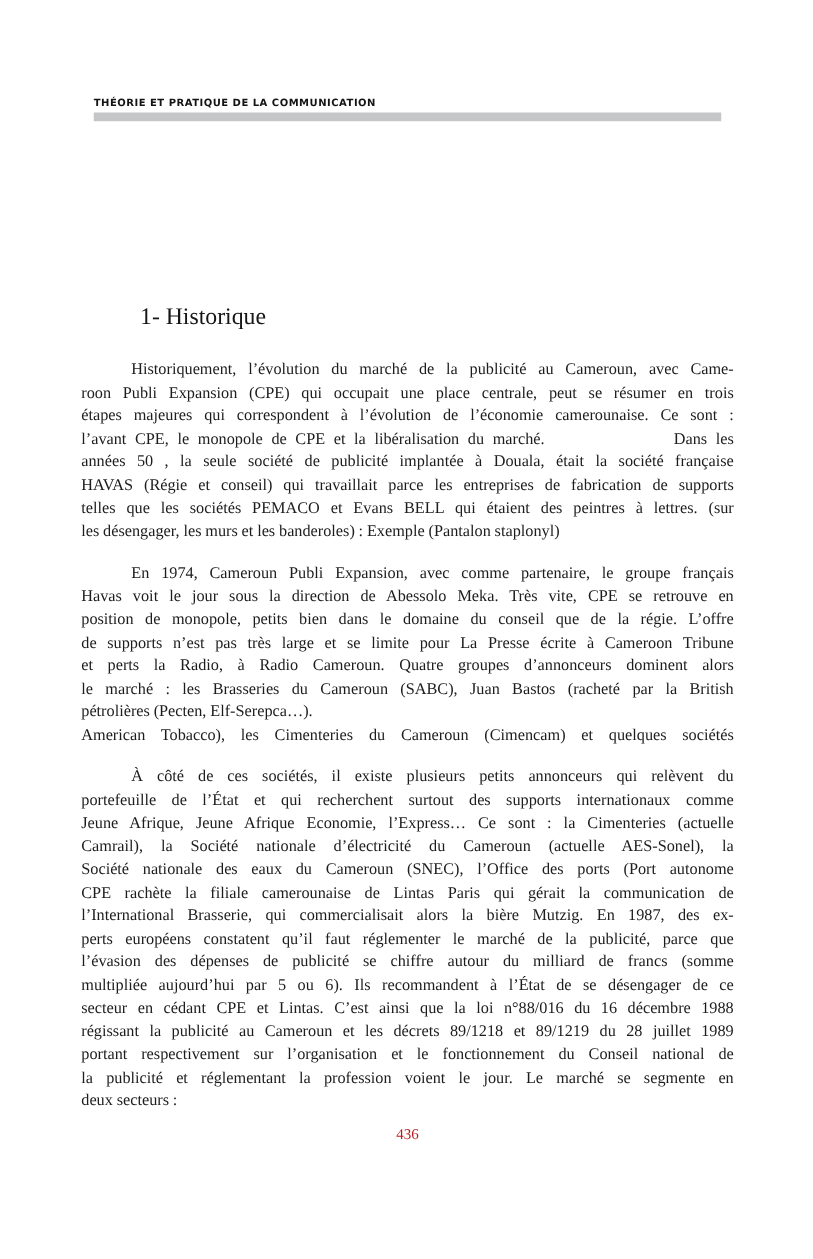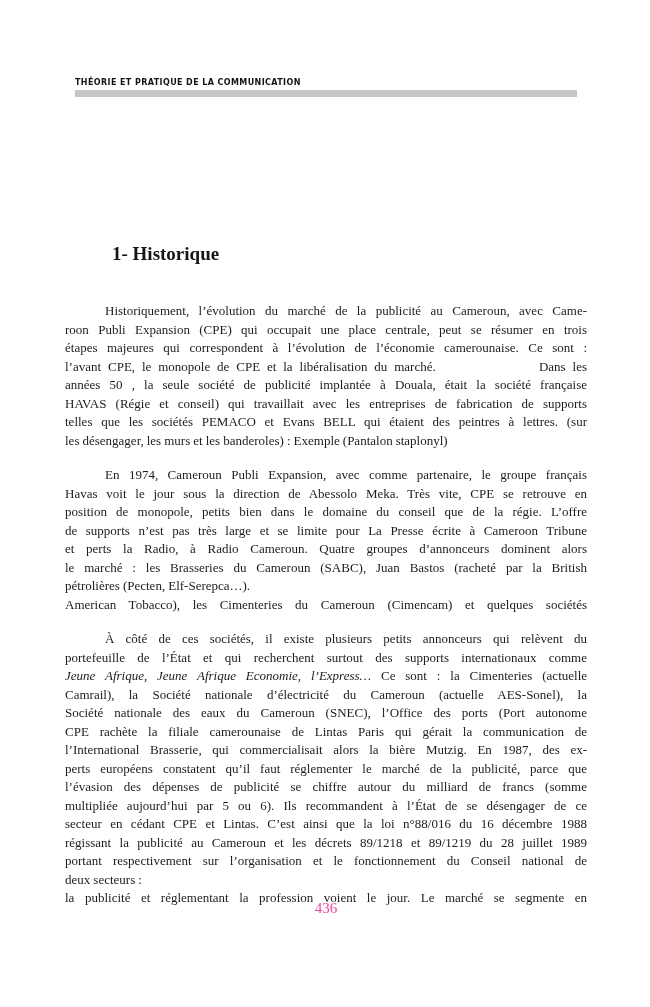--- a/index.html
+++ b/index.html
@@ -30,71 +30,71 @@
     width: 502px;
     height: 7px;
     background: #c5c6c8;
   }
   .section-title {
     position: absolute;
     left: 112px;
     top: 243px;
     margin: 0;
     font-size: 19px;
-    font-weight: bold;
+    font-weight: normal;
     color: #161616;
   }
   .body-text {
     position: absolute;
     left: 65px;
     top: 286px;
     width: 522px;
     font-size: 13px;
     line-height: 18.5px;
     word-spacing: -0.2px;
     hyphens: none;
   }
-  .para { margin: 16px 0 15px 0; }
+  .para { margin: 0 0 15px 0; }
   .line {
     text-align: justify;
     text-align-last: justify;
     white-space: normal;
   }
   .line.first { text-indent: 40px; }
   .line.last { text-align-last: left; }
-  .it { font-style: italic; }
+  .it { }
   .page-number {
     position: absolute;
     left: 65px;
     top: 900px;
     width: 522px;
     text-align: center;
-    font-size: 15px;
-    color: #ec4899;
+    font-size: 12px;
+    color: #b91c1c;
   }
 </style>
 </head>
 <body>
 
 <div class="page" style="background: rgb(255, 255, 255); color: rgb(28, 28, 28); padding-left: 29px;">
   <div class="running-header">
     <div class="running-title">THÉORIE ET PRATIQUE DE LA COMMUNICATION</div>
     <div class="header-rule" style="background: rgb(197, 198, 200);"></div>
   </div>
 
   <h1 class="section-title">1- Historique</h1>
 
   <div class="body-text">
       <div class="para">
         <div class="line first"><span class="run">Historiquement, l’évolution du marché de la publicité au Cameroun, avec Came-</span></div>
         <div class="line"><span class="run">roon Publi Expansion (CPE) qui occupait une place centrale, peut se résumer en trois</span></div>
         <div class="line"><span class="run">étapes majeures qui correspondent à l’évolution de l’économie camerounaise. Ce sont :</span></div>
         <div class="line"><span class="run">l’avant CPE, le monopole de CPE et la libéralisation du marché.&nbsp;&nbsp;&nbsp;&nbsp;&nbsp;&nbsp;&nbsp;&nbsp;&nbsp;&nbsp;&nbsp;&nbsp;&nbsp;&nbsp;&nbsp;Dans les</span></div>
         <div class="line"><span class="run">années 50 , la seule société de publicité implantée à Douala, était la société française</span></div>
-        <div class="line"><span class="run">HAVAS (Régie et conseil) qui travaillait avec les entreprises de fabrication de supports</span></div>
+        <div class="line"><span class="run">HAVAS (Régie et conseil) qui travaillait parce les entreprises de fabrication de supports</span></div>
         <div class="line"><span class="run">telles que les sociétés PEMACO et Evans BELL qui étaient des peintres à lettres. (sur</span></div>
         <div class="line last"><span class="run">les désengager, les murs et les banderoles) : Exemple (Pantalon staplonyl)</span></div>
       </div>
       <div class="para">
         <div class="line first"><span class="run">En 1974, Cameroun Publi Expansion, avec comme partenaire, le groupe français</span></div>
         <div class="line"><span class="run">Havas voit le jour sous la direction de Abessolo Meka. Très vite, CPE se retrouve en</span></div>
         <div class="line"><span class="run">position de monopole, petits bien dans le domaine du conseil que de la régie. L’offre</span></div>
         <div class="line"><span class="run">de supports n’est pas très large et se limite pour La Presse écrite à Cameroon Tribune</span></div>
         <div class="line"><span class="run">et perts la Radio, à Radio Cameroun. Quatre groupes d’annonceurs dominent alors</span></div>
         <div class="line"><span class="run">le marché : les Brasseries du Cameroun (SABC), Juan Bastos (racheté par la British</span></div>
@@ -108,19 +108,19 @@
         <div class="line"><span class="run">Camrail), la Société nationale d’électricité du Cameroun (actuelle AES-Sonel), la</span></div>
         <div class="line"><span class="run">Société nationale des eaux du Cameroun (SNEC), l’Office des ports (Port autonome</span></div>
         <div class="line"><span class="run">CPE rachète la filiale camerounaise de Lintas Paris qui gérait la communication de</span></div>
         <div class="line"><span class="run">l’International Brasserie, qui commercialisait alors la bière Mutzig. En 1987, des ex-</span></div>
         <div class="line"><span class="run">perts européens constatent qu’il faut réglementer le marché de la publicité, parce que</span></div>
         <div class="line"><span class="run">l’évasion des dépenses de publicité se chiffre autour du milliard de francs (somme</span></div>
         <div class="line"><span class="run">multipliée aujourd’hui par 5 ou 6). Ils recommandent à l’État de se désengager de ce</span></div>
         <div class="line"><span class="run">secteur en cédant CPE et Lintas. C’est ainsi que la loi n°88/016 du 16 décembre 1988</span></div>
         <div class="line"><span class="run">régissant la publicité au Cameroun et les décrets 89/1218 et 89/1219 du 28 juillet 1989</span></div>
         <div class="line"><span class="run">portant respectivement sur l’organisation et le fonctionnement du Conseil national de</span></div>
+        <div class="line"><span class="run">la publicité et réglementant la profession voient le jour. Le marché se segmente en</span></div>
         <div class="line last"><span class="run">deux secteurs :</span></div>
-        <div class="line"><span class="run">la publicité et réglementant la profession voient le jour. Le marché se segmente en</span></div>
       </div>
     </div>
 
   <div class="page-number">436</div>
 </div>
 
 </body></html>

